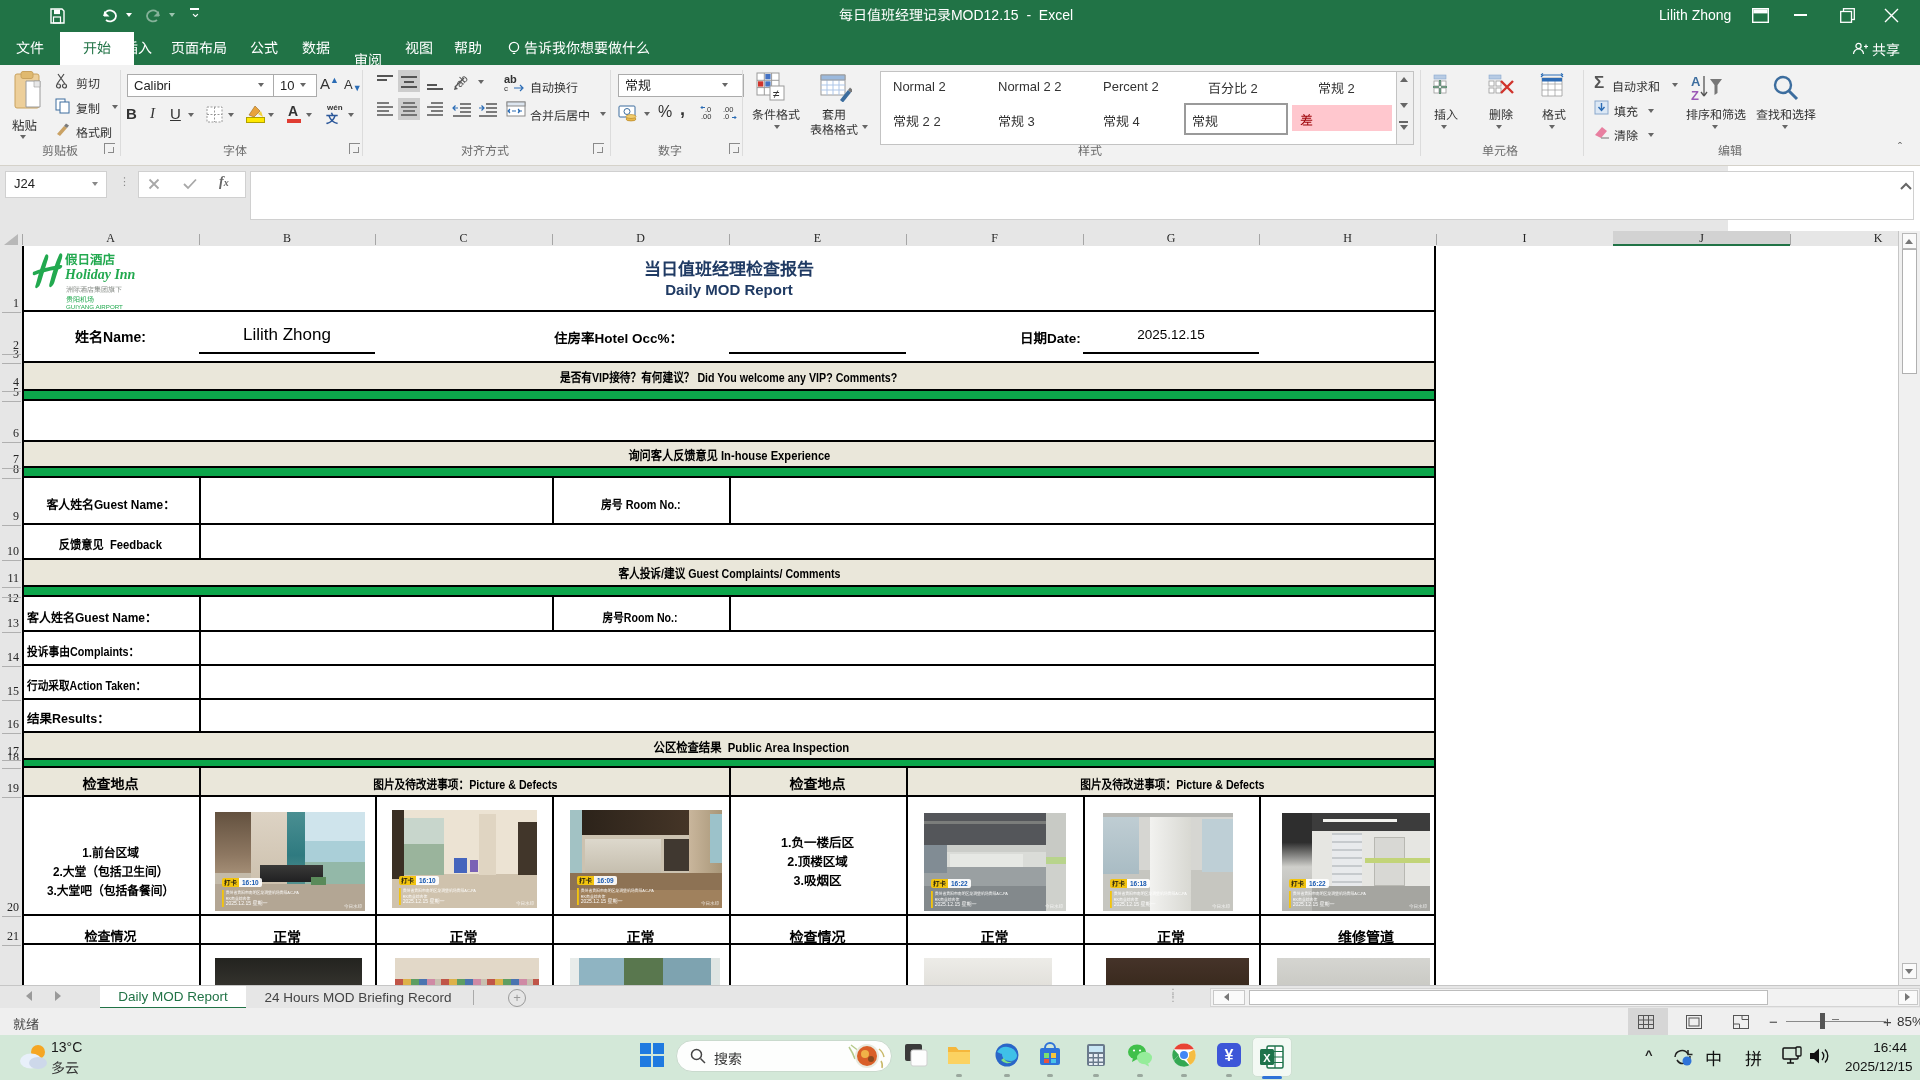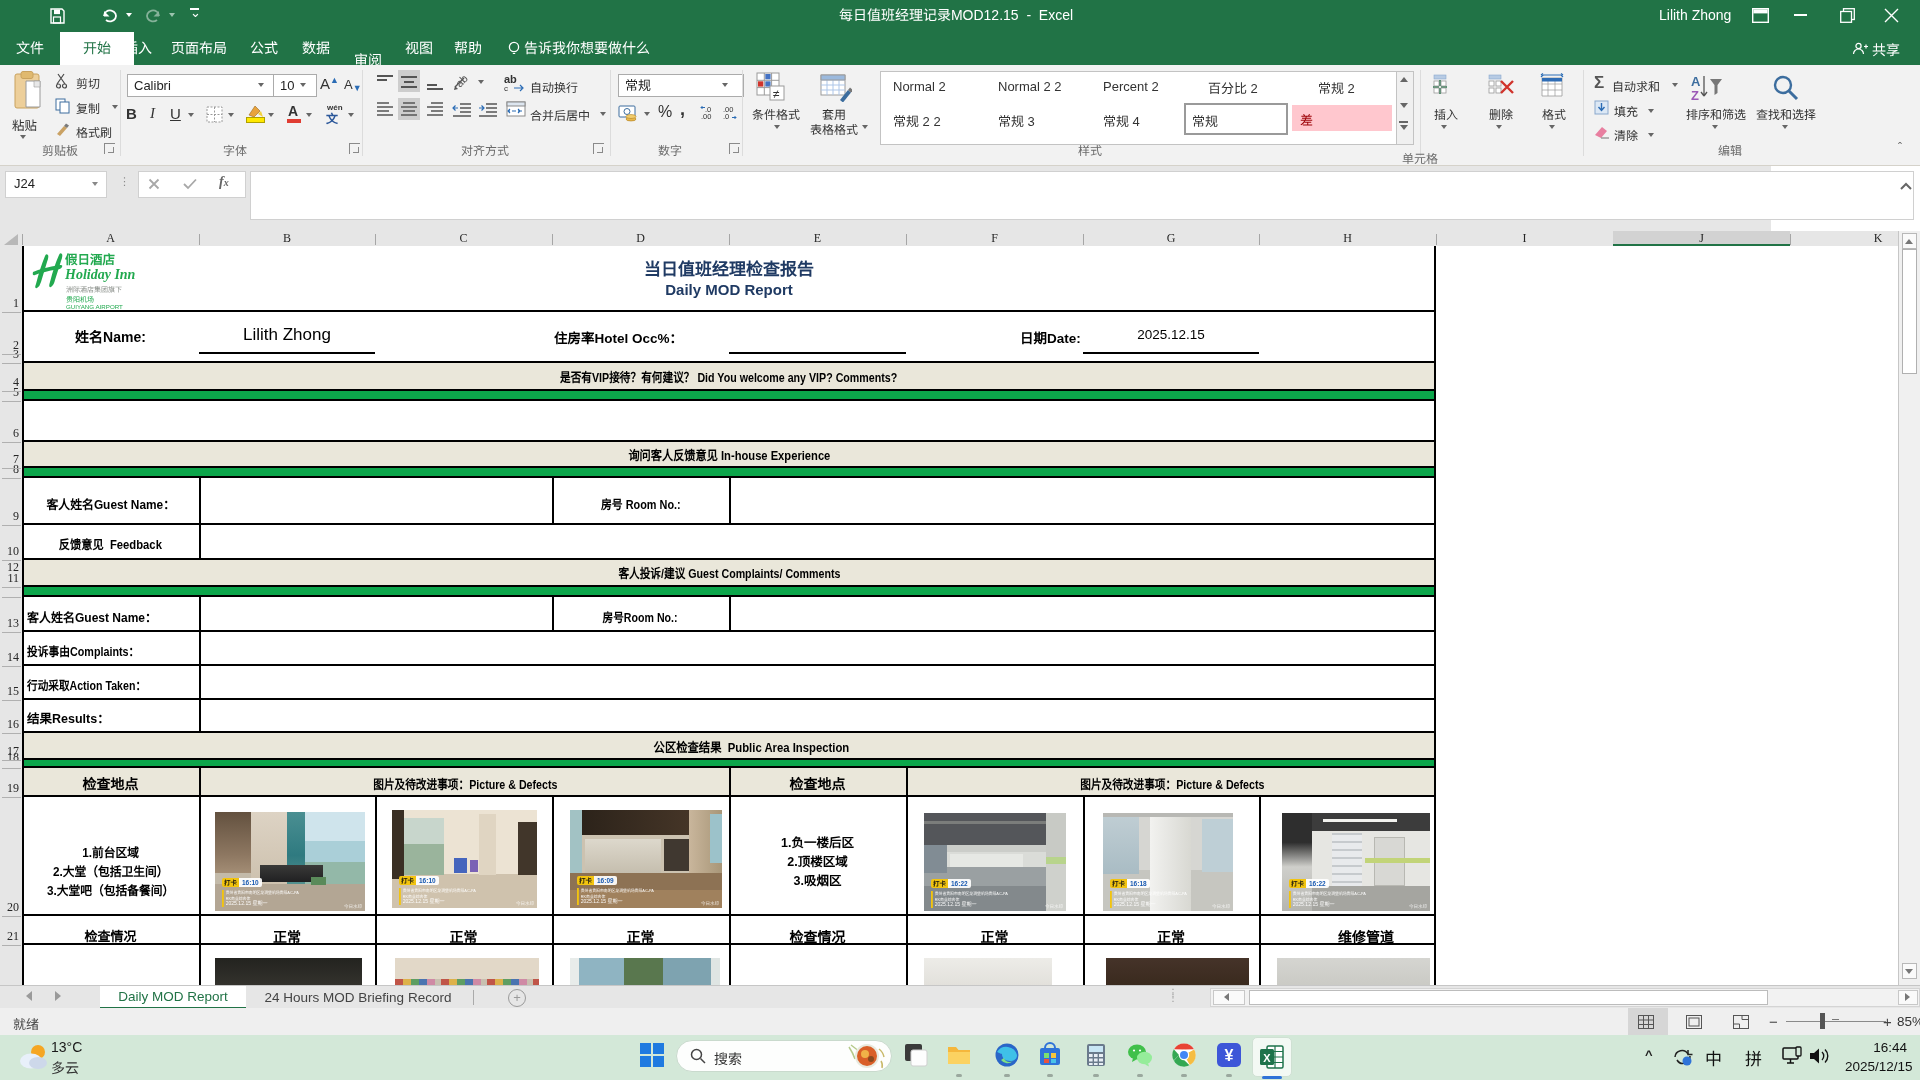--- a/index.html
+++ b/index.html
@@ -12,21 +12,21 @@
   #tabrow{left:0;top:32px;width:1920px;height:33px;background:#217346;}
   .rtab{position:absolute;top:0;height:33px;line-height:33px;color:#fff;font-size:14px;text-align:center;}
   #ribbon{left:0;top:65px;width:1920px;height:100px;background:#f2f2f2;border-bottom:1px solid #d5d2ca;}
   .gsep{position:absolute;top:5px;height:86px;width:1px;background:#dcdcdc;}
   .glabel{position:absolute;top:76px;font-size:12px;color:#6a6a6a;text-align:center;}
   .launch{position:absolute;top:78px;width:10px;height:10px;border-left:1px solid #8a8a8a;border-top:1px solid #8a8a8a;}
   .launch:after{content:"";position:absolute;left:3px;top:3px;width:5px;height:5px;border-right:1px solid #8a8a8a;border-bottom:1px solid #8a8a8a;}
   .btxt{position:absolute;font-size:12px;color:#333;}
   .darr{position:absolute;width:0;height:0;border-left:3px solid transparent;border-right:3px solid transparent;border-top:4px solid #666;}
   
-  #fbar{left:0;top:166px;width:1728px;height:65px;background:#e6e6e6;padding-left:43px;}
+  #fbar{left:0;top:166px;width:1728px;height:65px;background:#e6e6e6;}
   
   #colheads{left:0;top:231px;width:1898px;height:15px;background:#e6e6e6;border-bottom:1px solid #9e9e9e;font-family:"Liberation Serif",serif;overflow:hidden;}
   .chd{position:absolute;top:0;height:14px;line-height:15px;font-size:12px;color:#262626;text-align:center;}
   .ctick{position:absolute;top:3px;width:1px;height:11px;background:#a6a6a6;}
   #rowheads{left:0;top:246px;width:22px;height:739px;background:#e6e6e6;border-right:1px solid #9e9e9e;font-family:"Liberation Serif",serif;}
   .rhd{position:absolute;right:3px;font-size:12px;color:#262626;}
   .rtick{position:absolute;left:2px;height:1px;width:19px;background:#b0b0b0;}
   
   #sheet{left:22px;top:246px;width:1876px;height:739px;background:#fff;overflow:hidden;}
   .bx{position:absolute;box-sizing:border-box;}
@@ -356,21 +356,21 @@
     <div class="darr" style="left:1496px;top:60px;"></div>
     <svg class="abs" style="left:1540px;top:8px" width="32" height="26" viewBox="0 0 32 26">
         <path d="M2 5 h20 m-20 0 v18 h20 v-18" fill="#fff" stroke="#9a9a9a" stroke-width=".8"></path>
         <path d="M2 11 h20 M2 17 h20 M8 5 v18 M15 5 v18" stroke="#9a9a9a" stroke-width=".7"></path>
         <rect x="2" y="5" width="20" height="3.5" fill="#2f6db5"></rect>
         <path d="M3 2 h18 m-18 0 l-2 2 m20-2 l2 2" stroke="#2b6cb5" stroke-width="1.2" fill="none"></path>
         <path d="M1 2 l2-1.5 M23 2 l-2-1.5" stroke="#2b6cb5" stroke-width="1.2"></path>
       </svg>
     <div class="btxt" style="left:1542px;top:40px;">格式</div>
     <div class="darr" style="left:1549px;top:60px;"></div>
-    <div class="glabel" style="left:1390px;width:60px;margin-top:8px;">单元格</div>
+    <div class="glabel" style="left:1470px;width:60px;">单元格</div>
     <div class="gsep" style="left:1583px;"></div>
 
     <div class="abs" style="left:1594px;top:8px;font-size:17px;font-weight:bold;color:#555;">Σ</div>
     <div class="btxt" style="left:1612px;top:12px;">自动求和</div>
     <div class="darr" style="left:1672px;top:18px;"></div>
     <svg class="abs" style="left:1594px;top:35px" width="16" height="16" viewBox="0 0 16 16">
         <rect x="1" y="1" width="13" height="13" fill="#dce8f5" stroke="#8aa8cc"></rect>
         <path d="M7.5 3 v7 m-3-3 l3 3.5 3-3.5" stroke="#2b6cb5" stroke-width="1.4" fill="none"></path>
       </svg>
     <div class="btxt" style="left:1614px;top:37px;">填充</div>
@@ -450,21 +450,21 @@
     <div class="rhd" style="top:92px;">2</div>
     <div class="rhd" style="top:101px;">3</div>
     <div class="rhd" style="top:129px;">4</div>
     <div class="rhd" style="top:139px;">5</div>
     <div class="rhd" style="top:180px;">6</div>
     <div class="rhd" style="top:206px;">7</div>
     <div class="rhd" style="top:216px;">8</div>
     <div class="rhd" style="top:263px;">9</div>
     <div class="rhd" style="top:298px;">10</div>
     <div class="rhd" style="top:325px;">11</div>
-    <div class="rhd" style="top:314px;">12</div>
+    <div class="rhd" style="top:345px;">12</div>
     <div class="rhd" style="top:370px;">13</div>
     <div class="rhd" style="top:404px;">14</div>
     <div class="rhd" style="top:438px;">15</div>
     <div class="rhd" style="top:471px;">16</div>
     <div class="rhd" style="top:498px;">17</div>
     <div class="rhd" style="top:504px;">18</div>
     <div class="rhd" style="top:535px;">19</div>
     <div class="rhd" style="top:654px;">20</div>
     <div class="rhd" style="top:683px;">21</div>
     <div class="rtick" style="top:66px;"></div>

